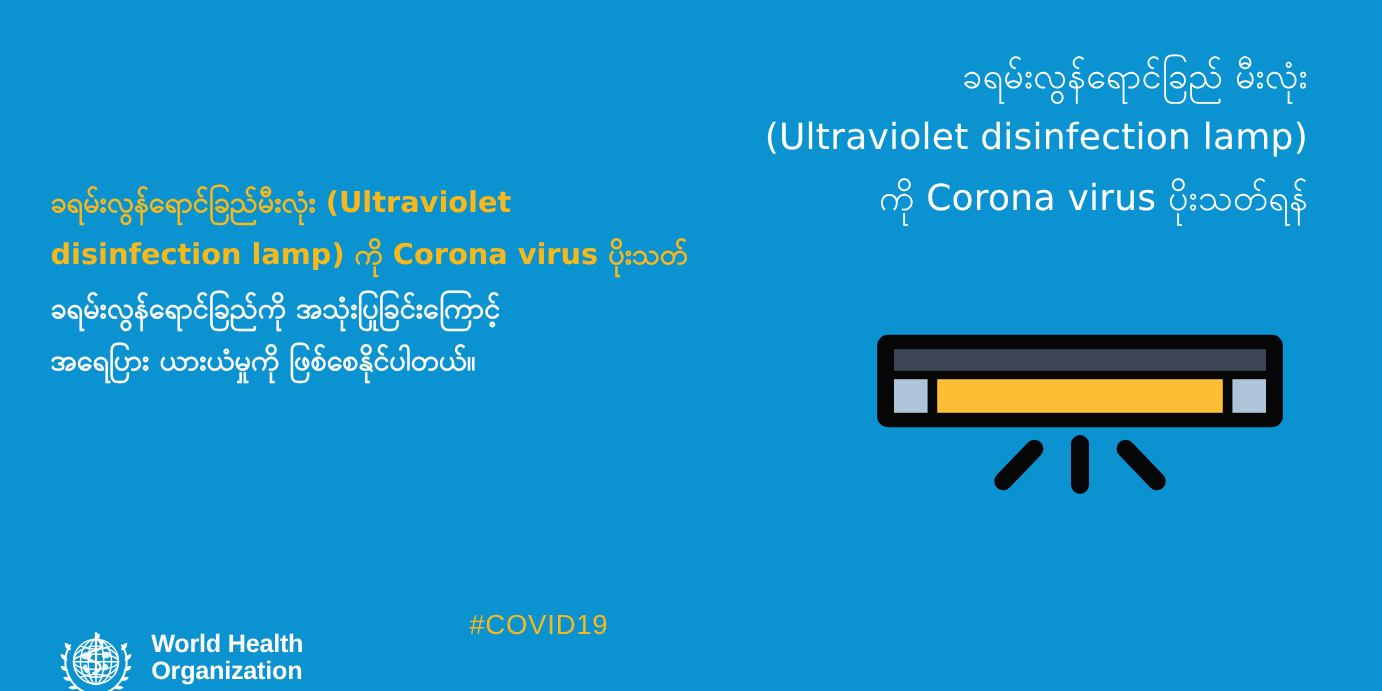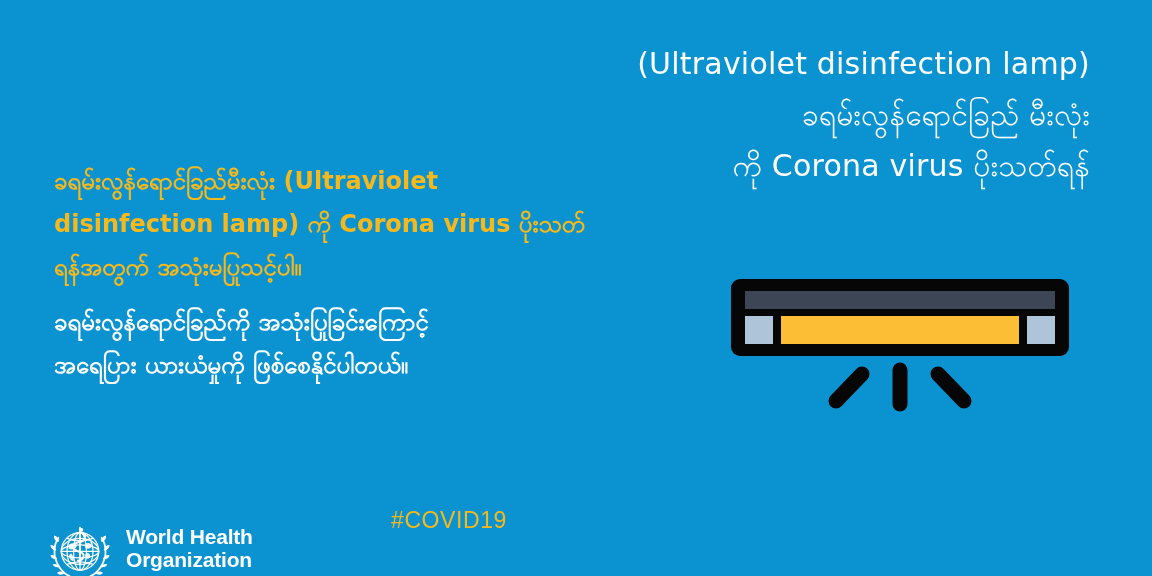--- a/index.html
+++ b/index.html
@@ -42,21 +42,21 @@
 
   
   .bodycopy {
     position: absolute;
     left: 42px;
     top: 148px;
     width: 580px;
     text-align: left;
   }
   .bodycopy .para {
-    margin: 12px;
+    margin: 0;
   }
   .bodycopy .para-warning {
     color: #f7b81c;
     font-weight: 700;
     font-family: "DejaVu Sans", "Liberation Sans", sans-serif;
     font-size: 24px;
     line-height: 43px;
   }
   .bodycopy .para-note {
     color: #ffffff;
@@ -137,30 +137,29 @@
     letter-spacing: 0.6px;
     white-space: nowrap;
   }
 </style>
 </head>
 <body>
 
 <div id="poster">
 
   <div class="headline">
+    <span class="hl-line">ခရမ်းလွန်ရောင်ခြည် မီးလုံး</span>
     <span class="hl-line">(Ultraviolet disinfection lamp)</span>
-    <span class="hl-line">ခရမ်းလွန်ရောင်ခြည် မီးလုံး</span>
     <span class="hl-line">ကို Corona virus ပိုးသတ်ရန်</span>
   </div>
 
   <div class="bodycopy">
     <p class="para para-warning">
       <span class="ln">ခရမ်းလွန်ရောင်ခြည်မီးလုံး (Ultraviolet</span>
       <span class="ln">disinfection lamp) ကို Corona virus ပိုးသတ်</span>
-      <span class="ln">ရန်အတွက် အသုံးမပြုသင့်ပါ။</span>
     </p>
     <p class="para para-note">
       <span class="ln">ခရမ်းလွန်ရောင်ခြည်ကို အသုံးပြုခြင်းကြောင့်</span>
       <span class="ln">အရေပြား ယားယံမှုကို ဖြစ်စေနိုင်ပါတယ်။</span>
     </p>
   </div>
 
   <div class="lamp-art">
     <svg width="344" height="142" viewBox="0 0 344 142" xmlns="http://www.w3.org/2000/svg">
 

